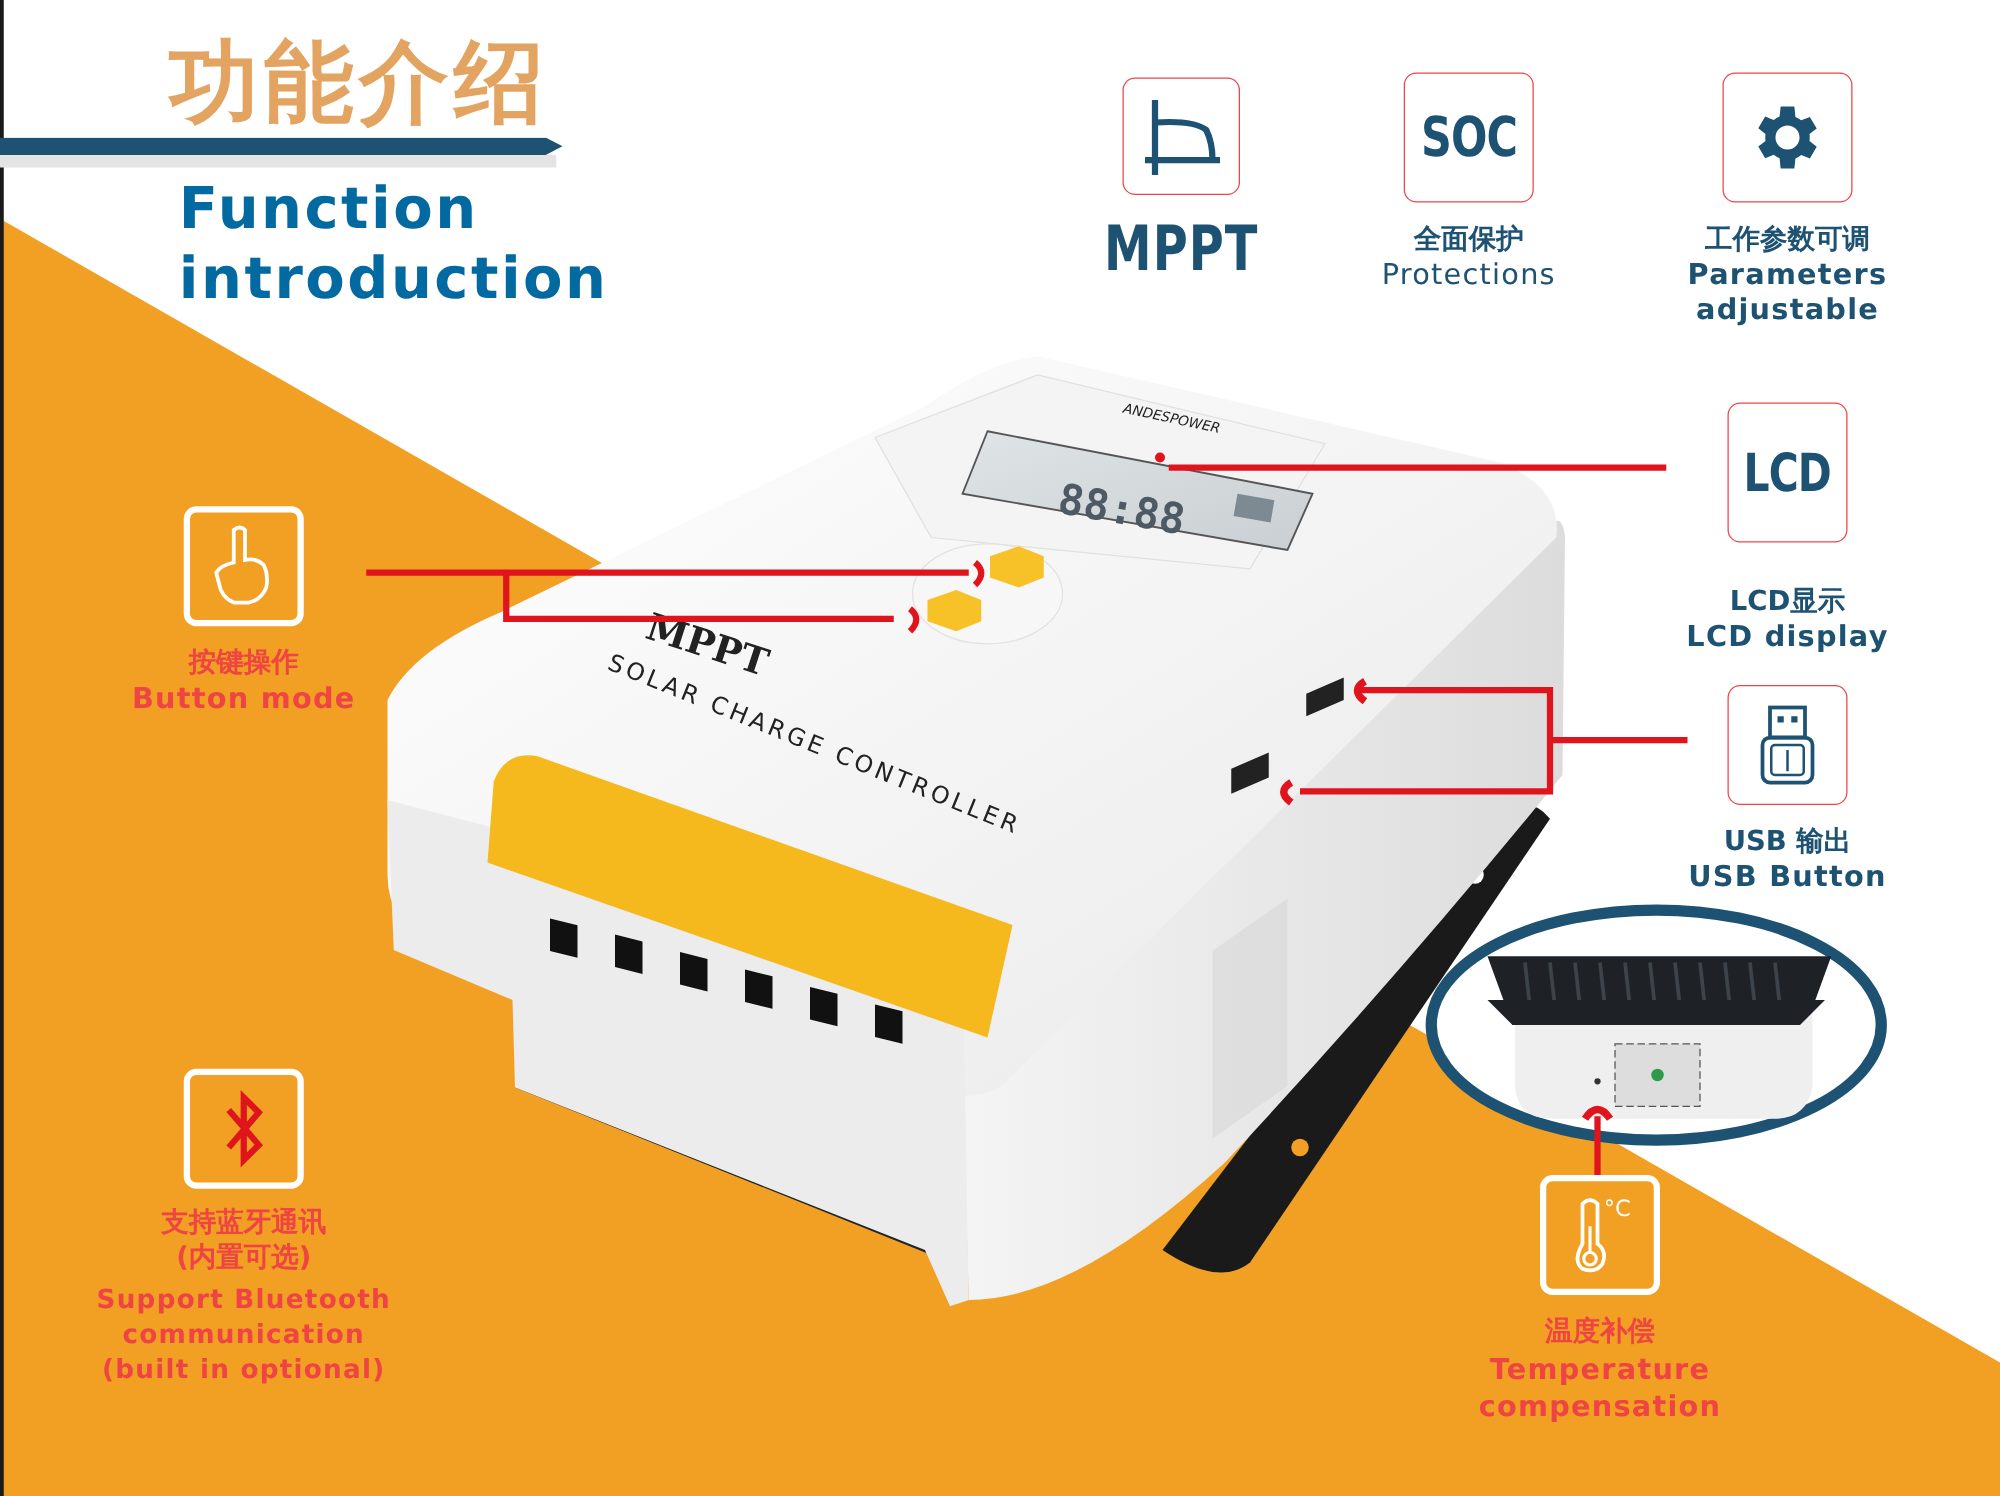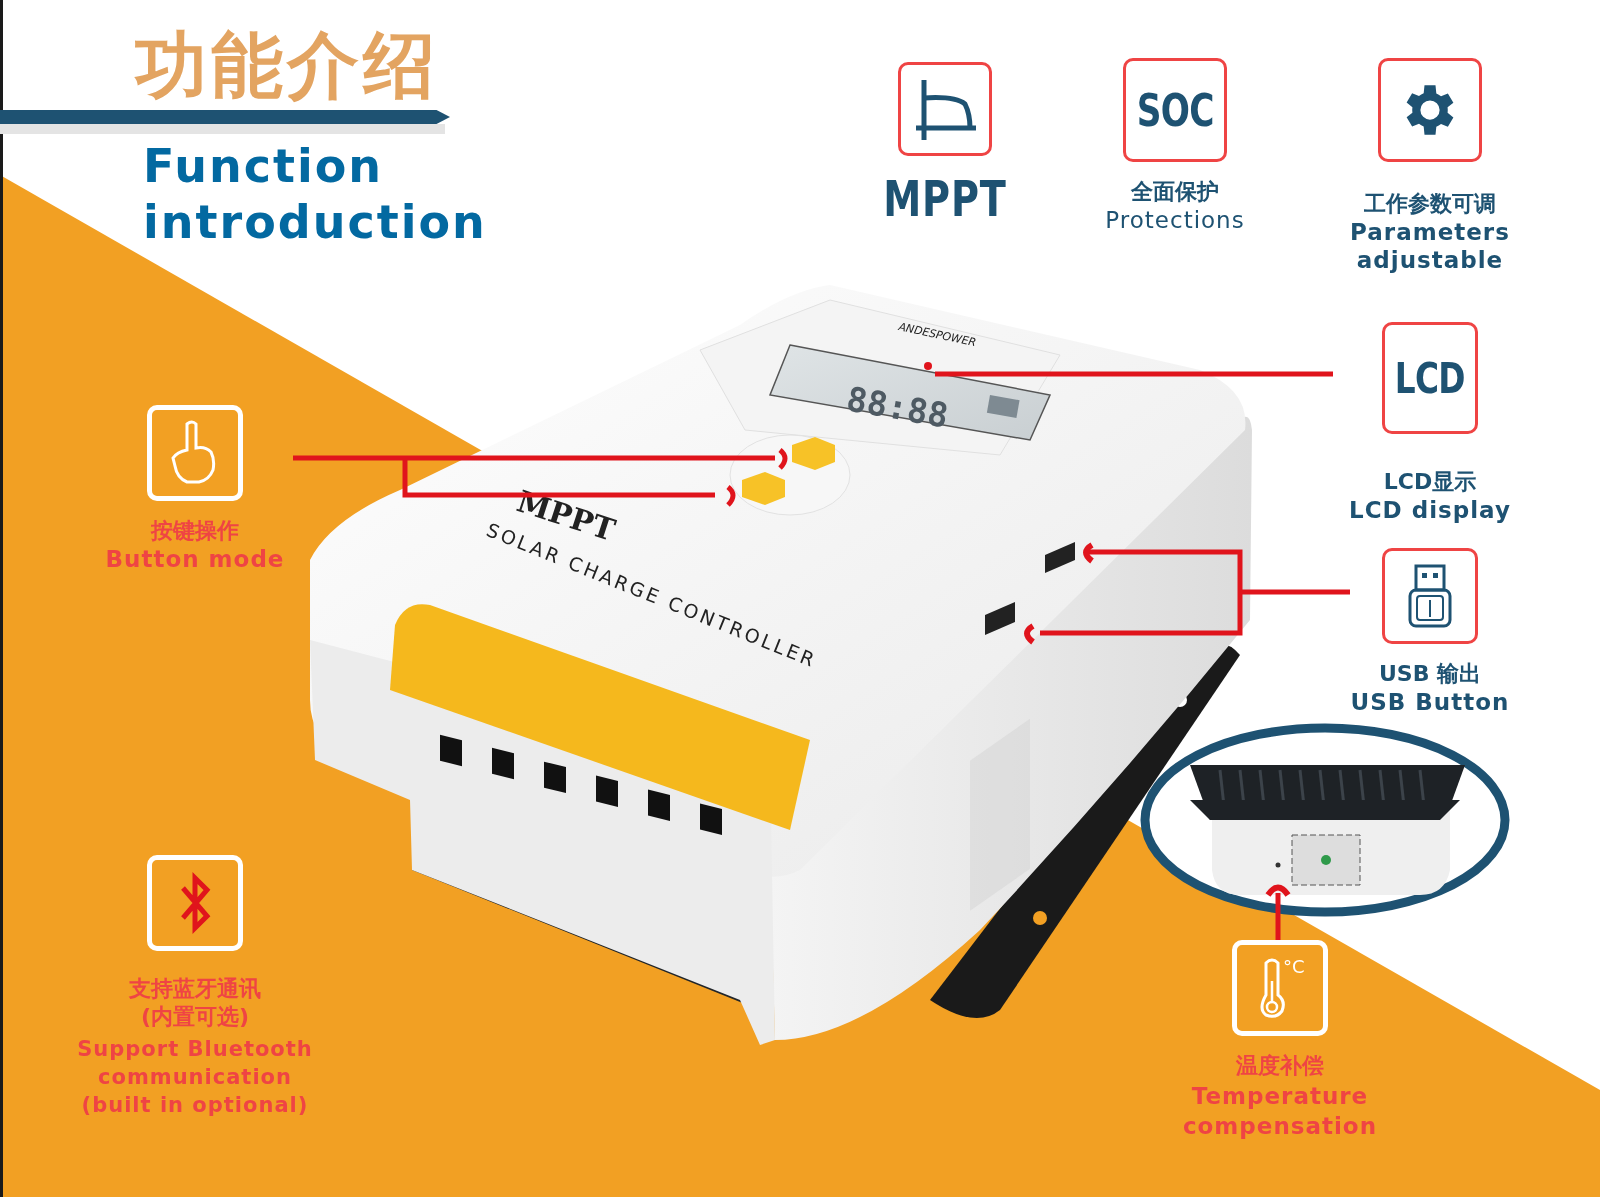--- a/index.html
+++ b/index.html
@@ -5,21 +5,21 @@
   html,body{margin:0;padding:0;}
   body{width:1600px;height:1197px;position:relative;overflow:hidden;background:#ffffff;font-family:"DejaVu Sans","Liberation Sans",sans-serif;}
   .bg-svg{position:absolute;left:0;top:0;width:1600px;height:1197px;}
   .left-edge{position:absolute;left:0;top:0;width:3px;height:1197px;background:#1a1a1a;}
   .title-cn{position:absolute;left:135px;top:18px;font-size:72px;font-weight:bold;color:#e3a461;letter-spacing:4px;}
   .title-bar{position:absolute;left:0;top:110px;width:450px;height:14px;background:#1e5272;clip-path:polygon(0 0,97% 0,100% 50%,97% 100%,0 100%);}
   .title-bar-shadow{position:absolute;left:0;top:124px;width:445px;height:10px;background:#e4e4e4;}
   .title-en{position:absolute;left:143px;top:138px;font-size:46px;font-weight:bold;color:#0369a1;line-height:56px;letter-spacing:2px;}
   .feature{position:absolute;text-align:center;}
   .icon-box{box-sizing:border-box;border-radius:10px;display:flex;align-items:center;justify-content:center;margin:0 auto;}
-  .icon-box.dark{border:3px solid #ef4444;}
+  .icon-box.dark{border:1px solid #ef4444;}
   .icon-box.light{border:5px solid #ffffff;}
   .lbl-dark{color:#1e5272;font-weight:bold;}
   .lbl-light{color:#ef4444;font-weight:bold;}
   .lbl-cn{font-size:22px;line-height:28px;}
   .lbl-en{font-size:23px;line-height:28px;letter-spacing:1px;}
   .mppt-big{font-family:"DejaVu Sans Condensed","DejaVu Sans",sans-serif;font-weight:bold;font-size:50px;color:#1e5272;transform:scaleX(0.85);letter-spacing:1px;}
   .icon-text{font-weight:bold;color:#1e5272;font-size:44px;transform:scaleX(0.78);letter-spacing:-1px;}
   .device-svg{position:absolute;left:0;top:0;width:1600px;height:1197px;}
   .red-line{stroke:#e0141c;stroke-width:5;fill:none;}
 </style>
@@ -172,21 +172,21 @@
   <div class="lbl-dark lbl-cn" style="margin-top:16px;">全面保护</div>
   <div class="lbl-dark lbl-en" style="font-weight:normal;">Protections</div>
 </div>
 
 <div class="feature" style="left:1340px;top:58px;width:180px;">
   <div class="icon-box dark" style="width:104px;height:104px;">
     <svg width="66" height="66" viewBox="0 0 24 24">
         <path fill="#1e5272" d="M19.4 13a7.5 7.5 0 0 0 0-2l2.1-1.6-2-3.4-2.5 1a7.6 7.6 0 0 0-1.7-1L15 3h-4l-.3 2.9a7.6 7.6 0 0 0-1.7 1l-2.5-1-2 3.4L6.6 11a7.5 7.5 0 0 0 0 2l-2.1 1.6 2 3.4 2.5-1a7.6 7.6 0 0 0 1.7 1L11 21h4l.3-2.9a7.6 7.6 0 0 0 1.7-1l2.5 1 2-3.4zM13 15.5A3.5 3.5 0 1 1 13 8.5a3.5 3.5 0 0 1 0 7z" transform="translate(-1,0)"></path>
       </svg>
   </div>
-  <div class="lbl-dark lbl-cn" style="margin-top:28px;">工作参数可调</div>
+  <div class="lbl-dark lbl-cn" style="margin-top:16px;">工作参数可调</div>
   <div class="lbl-dark lbl-en">Parameters</div>
   <div class="lbl-dark lbl-en">adjustable</div>
 </div>
 
 <div class="feature" style="left:1345px;top:322px;width:170px;">
   <div class="icon-box dark" style="width:96px;height:112px;">
     <span class="icon-text" style="font-size:42px;">LCD</span>
   </div>
   <div class="lbl-dark lbl-cn" style="margin-top:34px;">LCD显示</div>
   <div class="lbl-dark lbl-en">LCD display</div>
@@ -216,21 +216,21 @@
   <div class="lbl-light lbl-cn" style="margin-top:16px;">按键操作</div>
   <div class="lbl-light lbl-en">Button mode</div>
 </div>
 
 <div class="feature" style="left:75px;top:855px;width:240px;">
   <div class="icon-box light" style="width:96px;height:96px;">
     <svg width="40" height="66" viewBox="0 0 40 66">
         <path d="M8,18 L32,46 L20,58 L20,8 L32,20 L8,48" fill="none" stroke="#e0141c" stroke-width="5"></path>
       </svg>
   </div>
-  <div class="lbl-light lbl-cn" style="margin-top:24px;">支持蓝牙通讯</div>
+  <div class="lbl-light lbl-cn" style="margin-top:14px;">支持蓝牙通讯</div>
   <div class="lbl-light lbl-cn">(内置可选)</div>
   <div class="lbl-light lbl-en" style="font-size:21px;margin-top:4px;">Support Bluetooth</div>
   <div class="lbl-light lbl-en" style="font-size:21px;">communication</div>
   <div class="lbl-light lbl-en" style="font-size:21px;">(built in optional)</div>
 </div>
 
 <div class="feature" style="left:1170px;top:940px;width:220px;">
   <div class="icon-box light" style="width:96px;height:96px;">
     <svg width="60" height="70" viewBox="0 0 60 70">
         <path d="M16,10 Q22,4 28,10 L28,42 Q36,48 32,58 Q26,66 16,62 Q8,56 16,42 Z" fill="none" stroke="#fff" stroke-width="3"></path>

